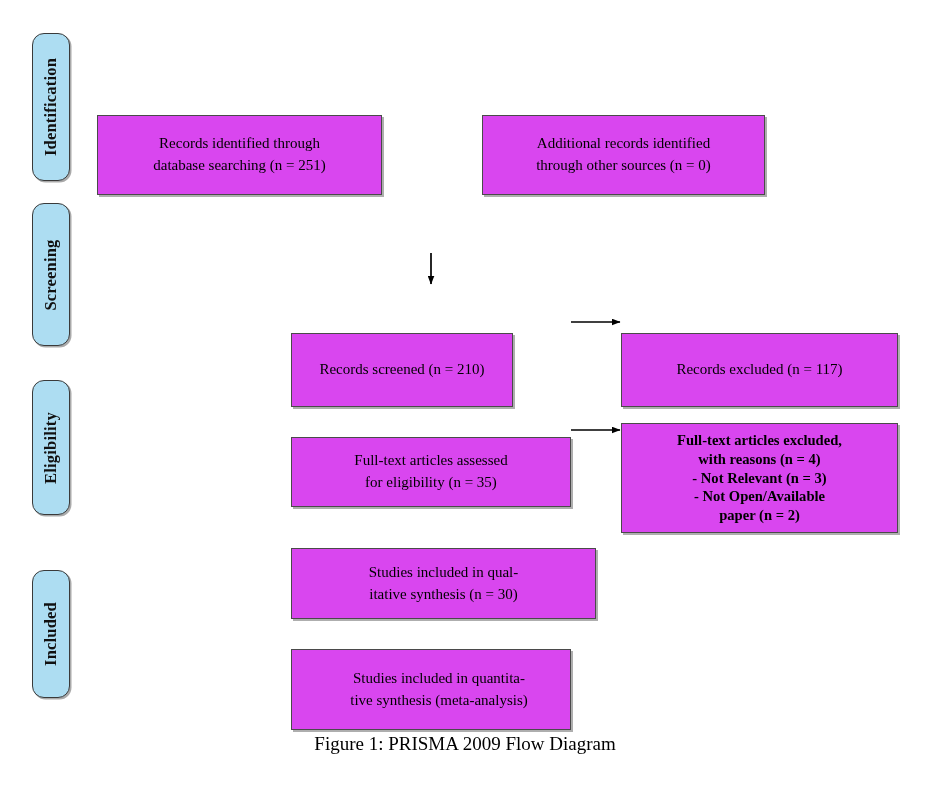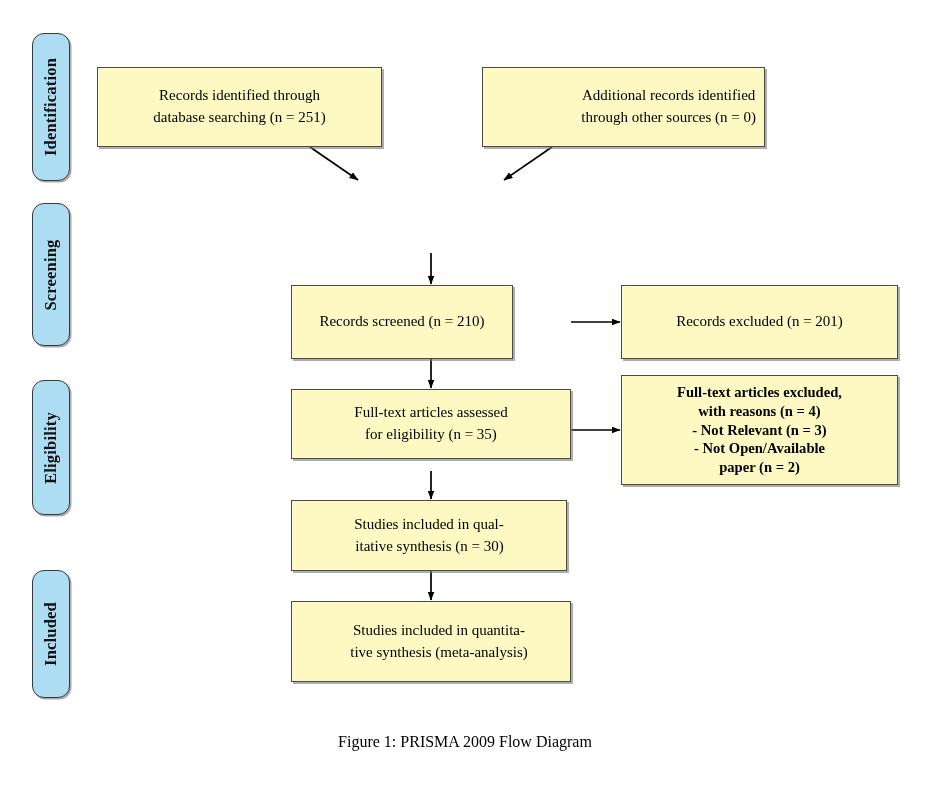--- a/index.html
+++ b/index.html
@@ -39,28 +39,29 @@
     font-family: "Liberation Serif", "DejaVu Serif", serif;
     font-weight: bold;
     font-size: 16.5px;
     letter-spacing: 0.2px;
     color: #111111;
   }
 
   
   .fbox {
     position: absolute;
-    background: #fef9c3;
+    background: #d946ef;
     border: 1.3px solid #4a4a4a;
     box-sizing: border-box;
     box-shadow: 2px 2px 0 rgba(120,120,120,0.6);
     display: flex;
     align-items: center;
     justify-content: center;
     text-align: center;
+    margin-top: 48px;
   }
   .fbox-text {
     font-family: "Liberation Serif", "DejaVu Serif", serif;
     font-size: 15px;
     line-height: 1.45;
     color: #000000;
     padding: 0 8px;
     white-space: pre-line;
   }
   .fbox-text.tight {
@@ -80,21 +81,21 @@
   }
 
   
   .caption {
     position: absolute;
     left: 0;
     top: 733px;
     width: 930px;
     text-align: center;
     font-family: "Liberation Serif", "DejaVu Serif", serif;
-    font-size: 16px;
+    font-size: 19px;
     color: #000000;
   }
 </style>
 </head>
 <body>
 
 <div id="canvas">
 
   <div class="phase" style="left:32px; top:33px; width:38px; height:148px;">
     <span class="phase-label">Identification</span>
@@ -134,48 +135,48 @@
     <line x1="431" y1="471" x2="431" y2="499" stroke="#000000" stroke-width="1.7" marker-end="url(#arrowhead)"></line>
 
     <line x1="431" y1="571" x2="431" y2="600" stroke="#000000" stroke-width="1.7" marker-end="url(#arrowhead)"></line>
   </svg>
 
   <div class="fbox" style="left:97px; top:67px; width:285px; height:80px;">
     <span class="fbox-text">Records identified through
 database searching (n = 251)</span>
   </div>
 
-  <div class="fbox" style="left:482px; top:67px; width:283px; height:80px;justify-content:flex-end;">
+  <div class="fbox" style="left:482px; top:67px; width:283px; height:80px;">
     <span class="fbox-text">Additional records identified
 through other sources (n = 0)</span>
   </div>
 
 
   <div class="fbox" style="left:291px; top:285px; width:222px; height:74px;">
     <span class="fbox-text">Records screened (n = 210)</span>
   </div>
 
   <div class="fbox" style="left:621px; top:285px; width:277px; height:74px;">
-    <span class="fbox-text">Records excluded (n = 201)</span>
+    <span class="fbox-text">Records excluded (n = 117)</span>
   </div>
 
   <div class="fbox" style="left:291px; top:389px; width:280px; height:70px;">
     <span class="fbox-text">Full-text articles assessed
 for eligibility (n = 35)</span>
   </div>
 
   <div class="fbox" style="left:621px; top:375px; width:277px; height:110px;">
     <span class="fbox-text tight">Full-text articles excluded,
 with reasons (n = 4)
 - Not Relevant (n = 3)
 - Not Open/Available
 paper (n = 2)</span>
   </div>
 
-  <div class="fbox" style="left:291px; top:500px; width:276px; height:71px;text-align:right;">
+  <div class="fbox" style="left:291px; top:500px; width:305px; height:71px;">
     <span class="fbox-text">Studies included in qual-
 itative synthesis (n = 30)</span>
   </div>
 
   <div class="fbox" style="left:291px; top:601px; width:280px; height:81px;padding-left:16px;">
     <span class="fbox-text">Studies included in quantita-
 tive synthesis (meta-analysis)</span>
   </div>
 
   <div class="caption">Figure 1:  PRISMA 2009 Flow Diagram</div>

